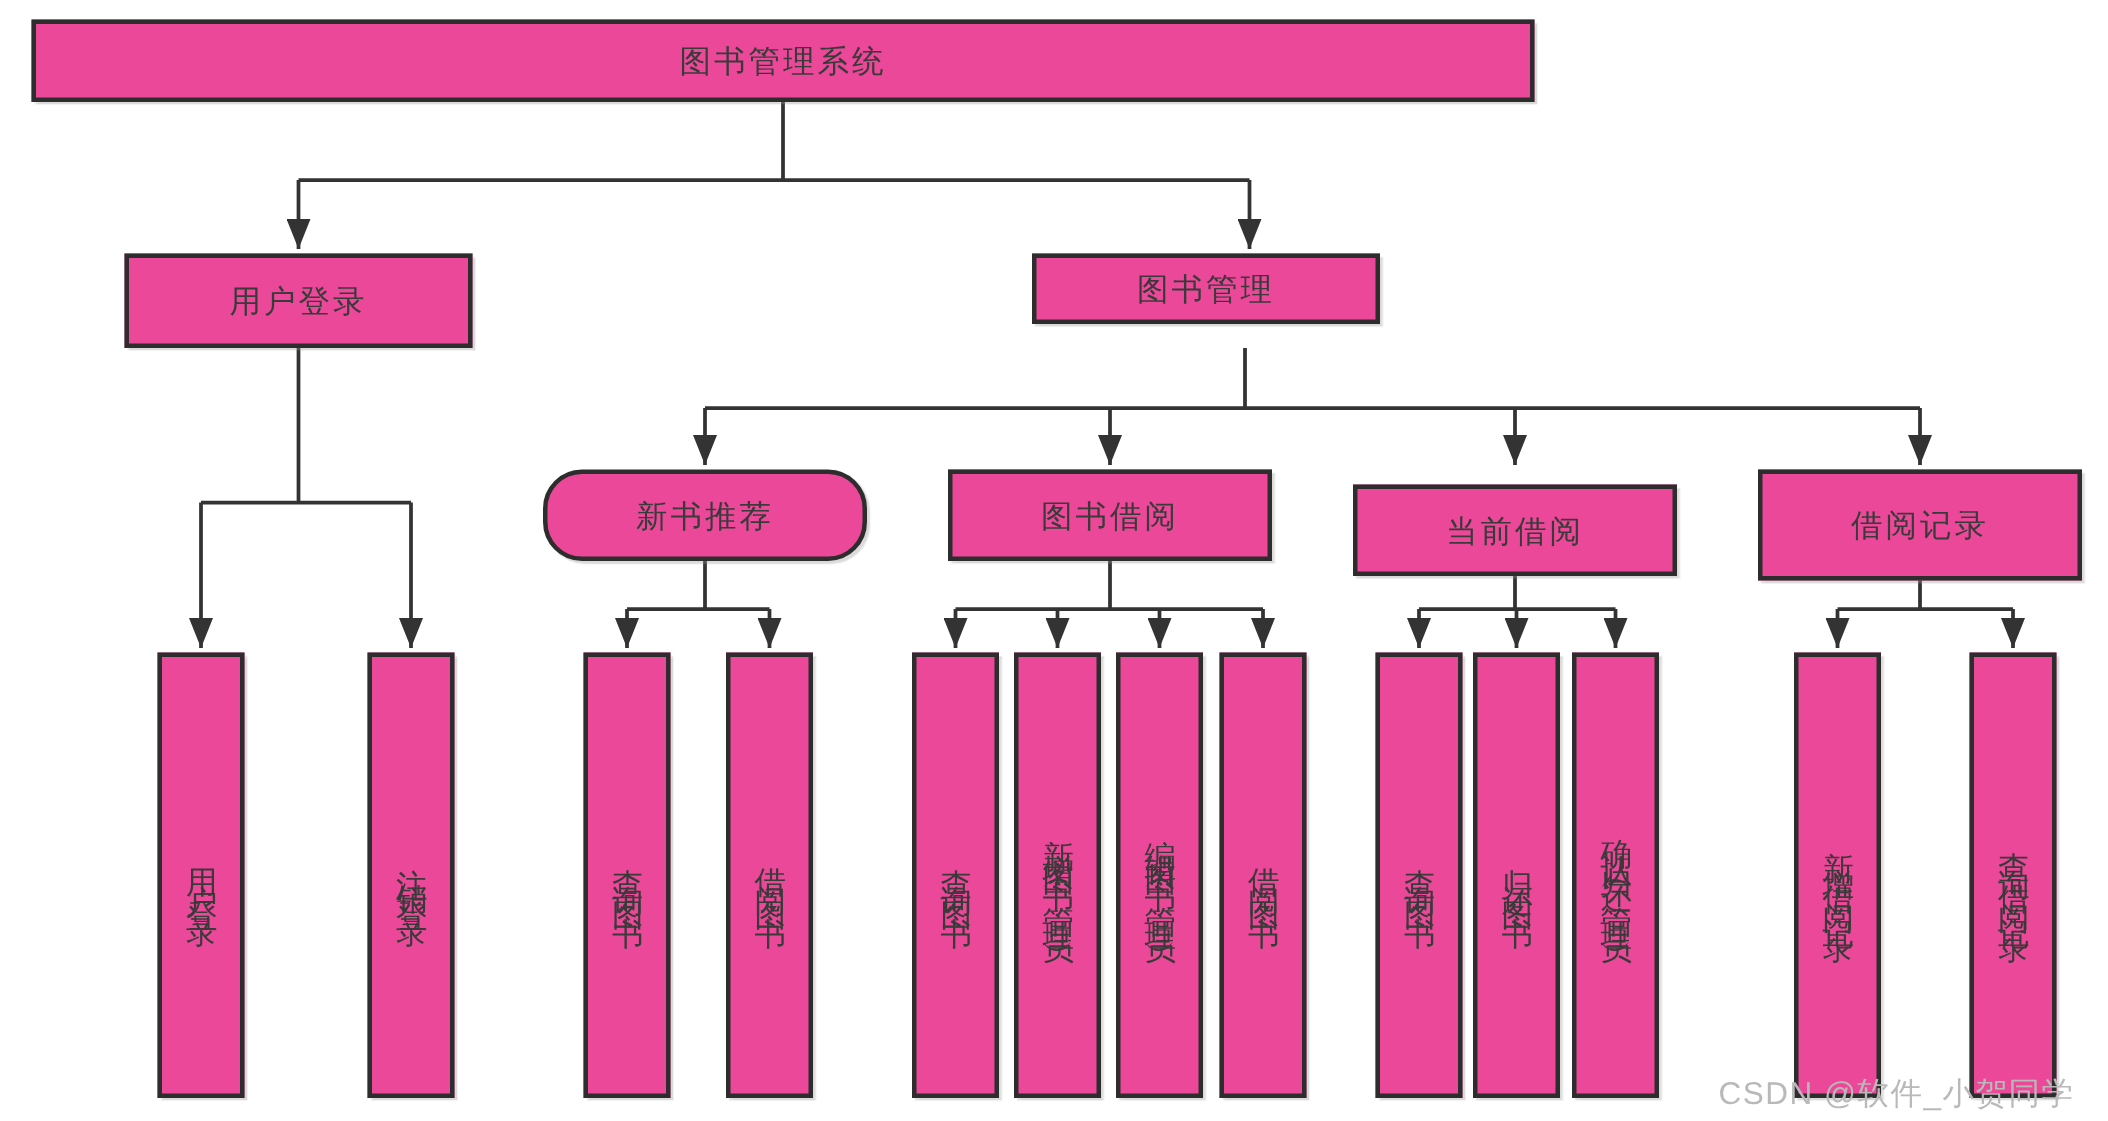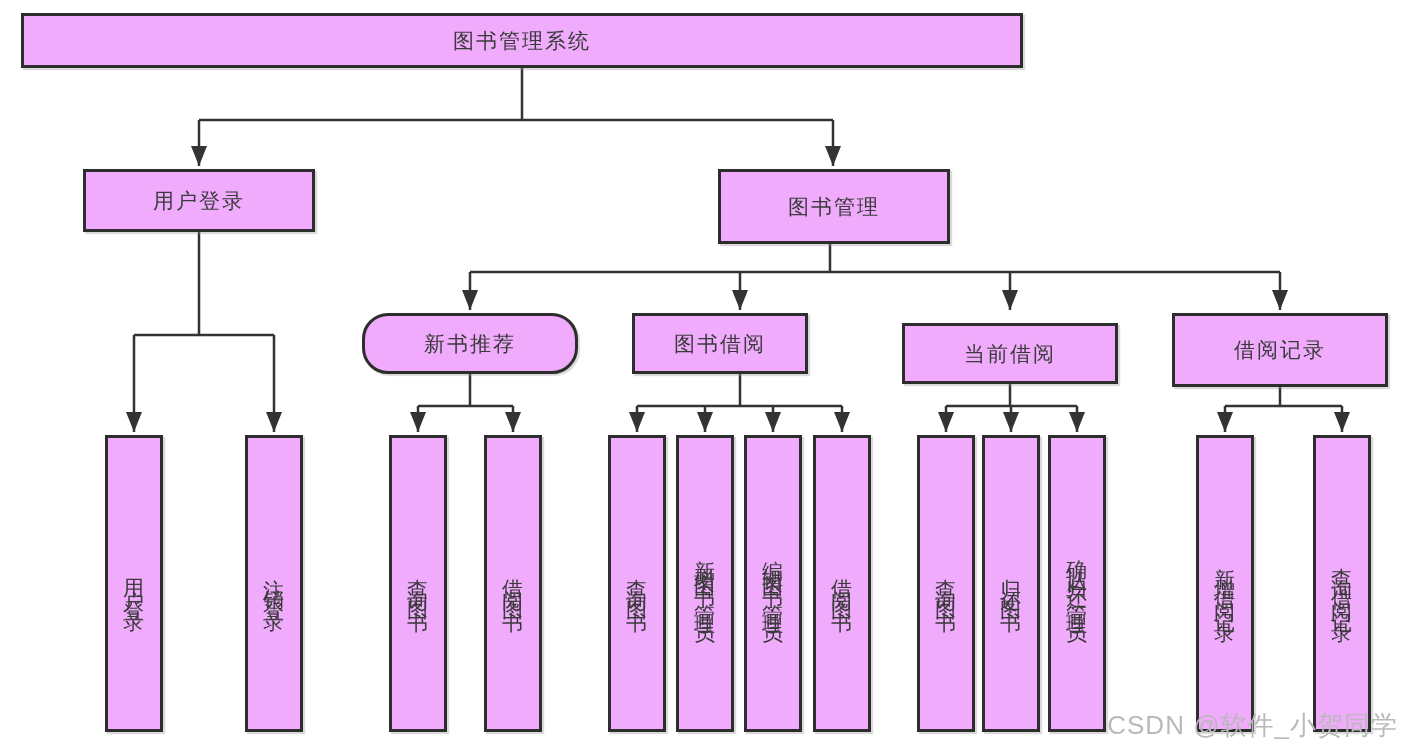--- a/index.html
+++ b/index.html
@@ -18,56 +18,57 @@
   .connectors {
     position: absolute;
     left: 0;
     top: 0;
     width: 1405px;
     height: 747px;
   }
   .box {
     position: absolute;
     box-sizing: border-box;
-    background: #f0abfc;
+    background: #ec4899;
     border: 3px solid #2d2d2d;
     color: #3a3a3a;
     display: flex;
     align-items: center;
     justify-content: center;
     box-shadow: 2px 2px 1px rgba(150,150,150,0.35);
+    font-family: Liberation Serif, serif;
   }
   .h-box {
     font-size: 21px;
     letter-spacing: 2px;
     white-space: nowrap;
   }
   .v-box {
     writing-mode: vertical-rl;
     text-orientation: mixed;
     font-size: 21px;
     letter-spacing: 11px;
     line-height: 1;
   }
   .watermark {
     position: absolute;
-    right: 7px;
+    right: 22px;
     bottom: 4px;
-    font-size: 26px;
+    font-size: 21px;
     color: #b9b9b9;
     letter-spacing: 1px;
     white-space: nowrap;
     z-index: 5;
   }
   
   #n-root          { left: 21px;   top: 13px;  width: 1002px; height: 55px; }
   #n-user-login    { left: 83px;   top: 169px; width: 232px;  height: 63px; }
-  #n-book-mgmt     { left: 718px;  top: 169px; width: 232px;  height: 75px; }
+  #n-book-mgmt     { left: 688px;  top: 169px; width: 232px;  height: 47px; }
   #n-new-book      { left: 362px;  top: 313px; width: 216px;  height: 61px; border-radius: 26px; }
-  #n-book-borrow   { left: 632px;  top: 313px; width: 176px;  height: 61px; }
+  #n-book-borrow   { left: 632px;  top: 313px; width: 216px;  height: 61px; }
   #n-current       { left: 902px;  top: 323px; width: 216px;  height: 61px; }
   #n-records       { left: 1172px; top: 313px; width: 216px;  height: 74px; }
   .leaf            { top: 435px; width: 58px; height: 297px; }
   #lf-login        { left: 105px; }
   #lf-logout       { left: 245px; }
   #lf-nb-query     { left: 389px; }
   #lf-nb-borrow    { left: 484px; }
   #lf-bb-query     { left: 608px; }
   #lf-bb-add       { left: 676px; letter-spacing: 9px; }
   #lf-bb-edit      { left: 744px; letter-spacing: 9px; }

